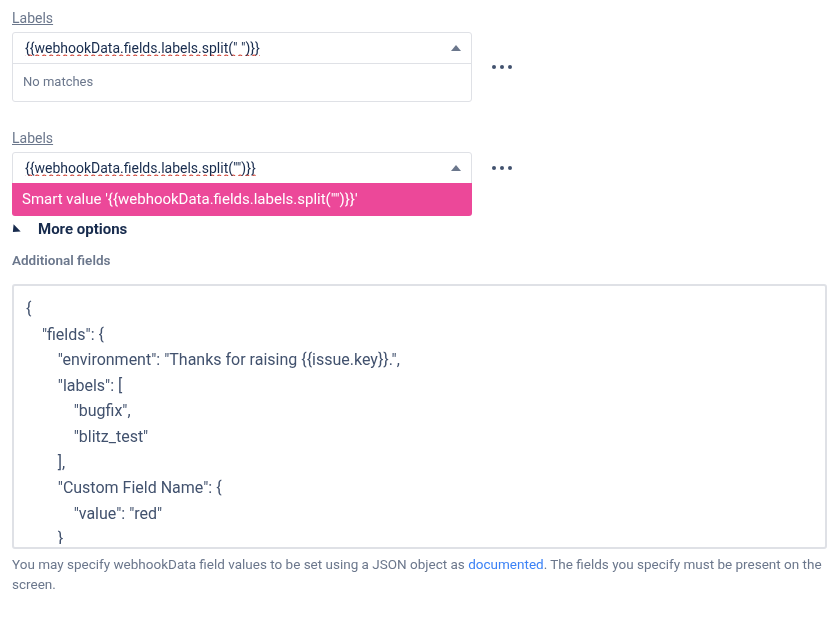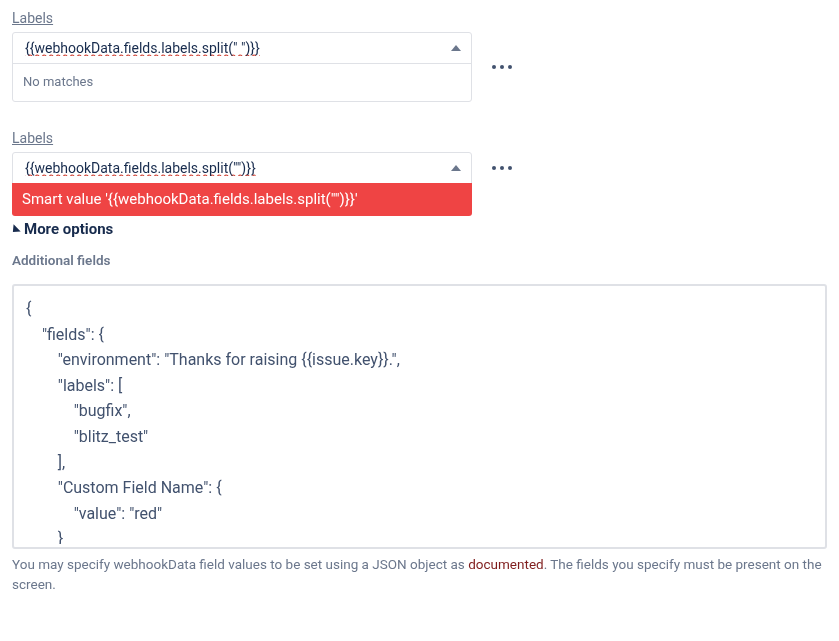--- a/index.html
+++ b/index.html
@@ -57,21 +57,21 @@
     margin-left: 8px;
     flex-shrink: 0;
   }
   .no-matches {
     padding: 10px 10px 12px 10px;
     border-top: 1px solid #dfe1e6;
     color: #6b778c;
     font-size: 13px;
   }
   .suggestion {
-    background: #ef4444;
+    background: #ec4899;
     color: #fff;
     padding: 7px 10px 8px 10px;
     font-size: 15px;
     border-bottom-left-radius: 3px;
     border-bottom-right-radius: 3px;
   }
   .more-icon {
     display: inline-flex;
     gap: 4px;
     padding: 4px;
@@ -83,21 +83,21 @@
     display: inline-block;
   }
   .more-options {
     font-weight: 700;
     color: #172b4d;
     font-size: 15px;
     margin-top: -2px;
     margin-bottom: 14px;
     display: flex;
     align-items: center;
-    gap: 6px;
+    gap: 20px;
     position: relative;
   }
   .more-options .chev {
     width: 0; height: 0;
     border-top: 5px solid transparent;
     border-bottom: 5px solid transparent;
     border-right: 6px solid #172b4d;
     transform: rotate(-45deg);
     position: relative;
     top: 1px;
@@ -129,21 +129,21 @@
     line-height: 1.6;
     background: transparent;
   }
   .helper-text {
     color: #6b778c;
     font-size: 13.5px;
     margin-top: 6px;
     line-height: 1.45;
   }
   .helper-text a {
-    color: #7f1d1d;
+    color: #3b82f6;
     text-decoration: none;
     margin-top: 27px;
   }
   
   .json-area::-webkit-scrollbar { width: 18px; }
   .json-area::-webkit-scrollbar-track { background: #f4f5f7; }
   .json-area::-webkit-scrollbar-thumb { background: #c1c7d0; }
   .json-area::-webkit-scrollbar-button:single-button {
     background: #f4f5f7; height: 18px; display: block;
   }

